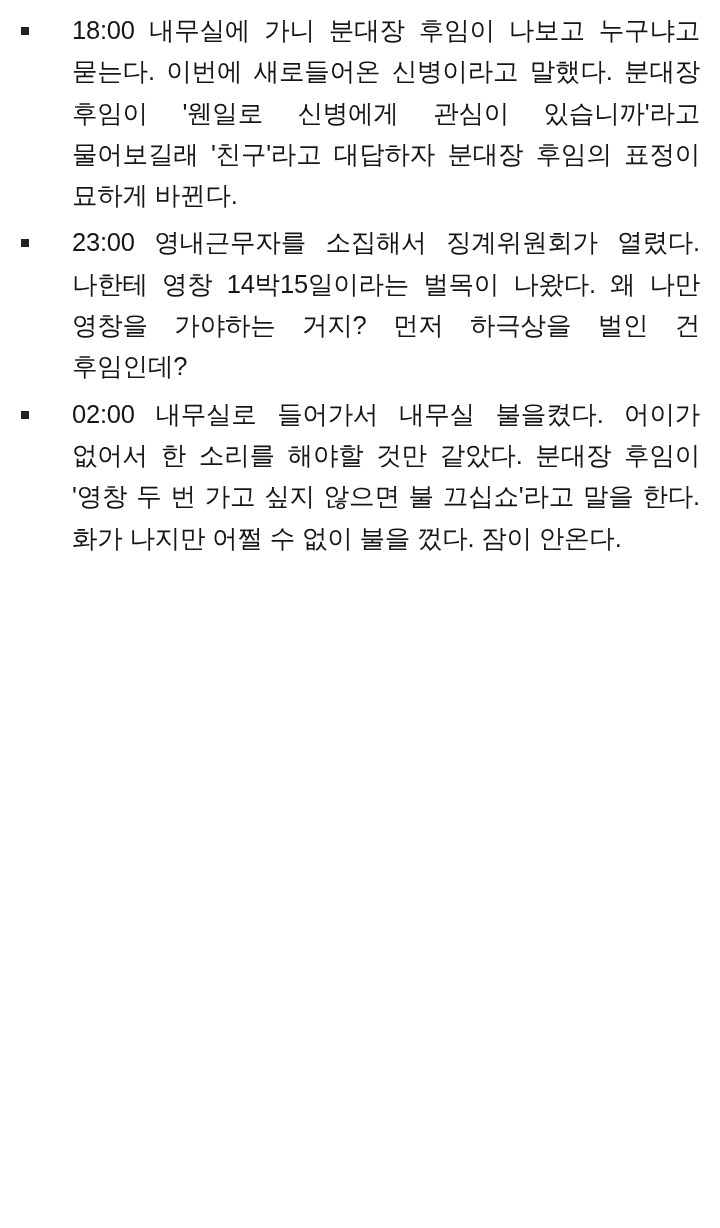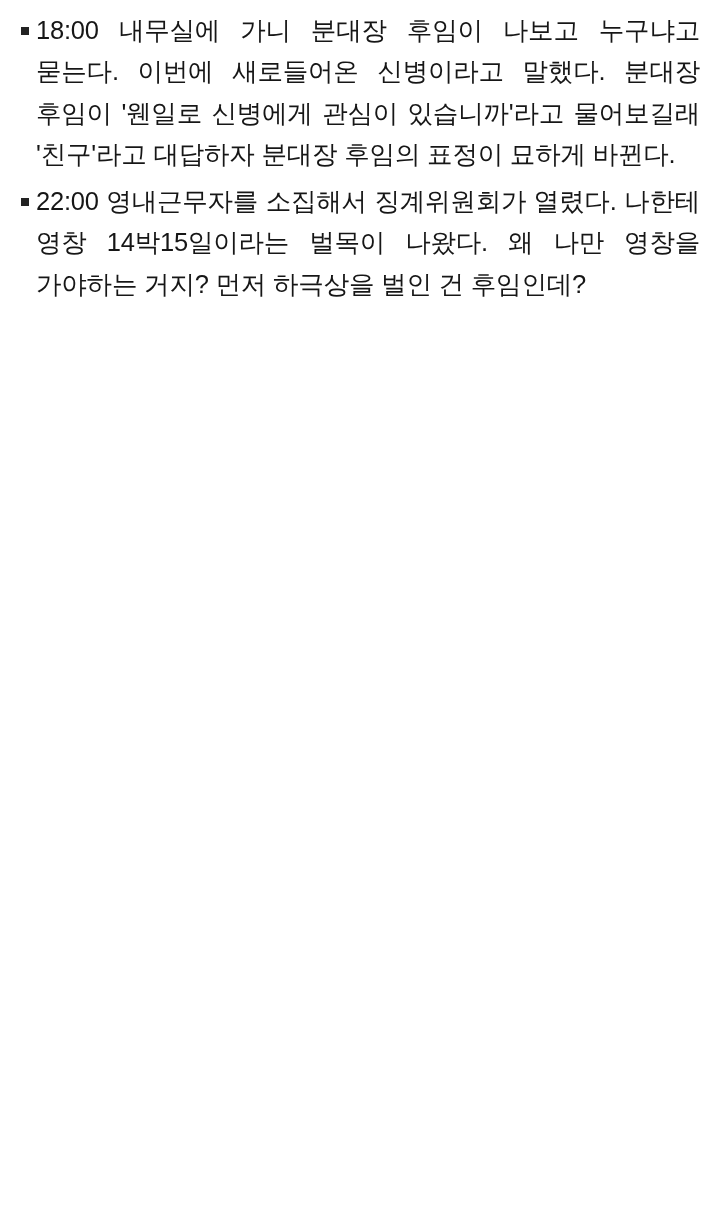--- a/index.html
+++ b/index.html
@@ -15,20 +15,21 @@
   }
   .doc {
     width: 720px;
     box-sizing: border-box;
     padding: 10px 18px 14px 14px;
   }
   .entry {
     display: flex;
     align-items: flex-start;
     margin: 0 0 6px 0;
+    gap: 36px;
   }
   .bullet {
     flex: 0 0 auto;
     width: 22px;
     display: flex;
     justify-content: center;
     padding-top: 17px;
   }
   .bullet-glyph {
     display: block;
@@ -59,18 +60,24 @@
     <div class="entry-text">18:00 내무실에 가니 분대장 후임이 나보고 누구냐고 묻는다. 이번에 새로들어온 신병이라고 말했다. 분대장 후임이 '웬일로 신병에게 관심이 있습니까'라고 물어보길래 '친구'라고 대답하자 분대장 후임의 표정이 묘하게 바뀐다.</div>
   </div>
 
 
 
 
   <div class="entry">
     <span class="bullet">
         <span class="bullet-glyph"></span>
       </span>
-    <div class="entry-text">22:00 영내근무자를 소집해서 징계위원회가 열렸다. 나한테 영창 14박15일이라는 벌목이 나왔다. 왜 나만 영창을 가야하는 거지? 먼저 하극상을 벌인 건 후임인데?</div>
+    <div class="entry-text">23:00 영내근무자를 소집해서 징계위원회가 열렸다. 나한테 영창 14박15일이라는 벌목이 나왔다. 왜 나만 영창을 가야하는 거지? 먼저 하극상을 벌인 건 후임인데?</div>
   </div>
 
 
+  <div class="entry">
+    <span class="bullet">
+        <span class="bullet-glyph"></span>
+      </span>
+    <div class="entry-text">02:00 내무실로 들어가서 내무실 불을켰다. 어이가 없어서 한 소리를 해야할 것만 같았다. 분대장 후임이 '영창 두 번 가고 싶지 않으면 불 끄십쇼'라고 말을 한다. 화가 나지만 어쩔 수 없이 불을 껐다. 잠이 안온다.</div>
+  </div>
 
 </div>
 
 </body></html>

